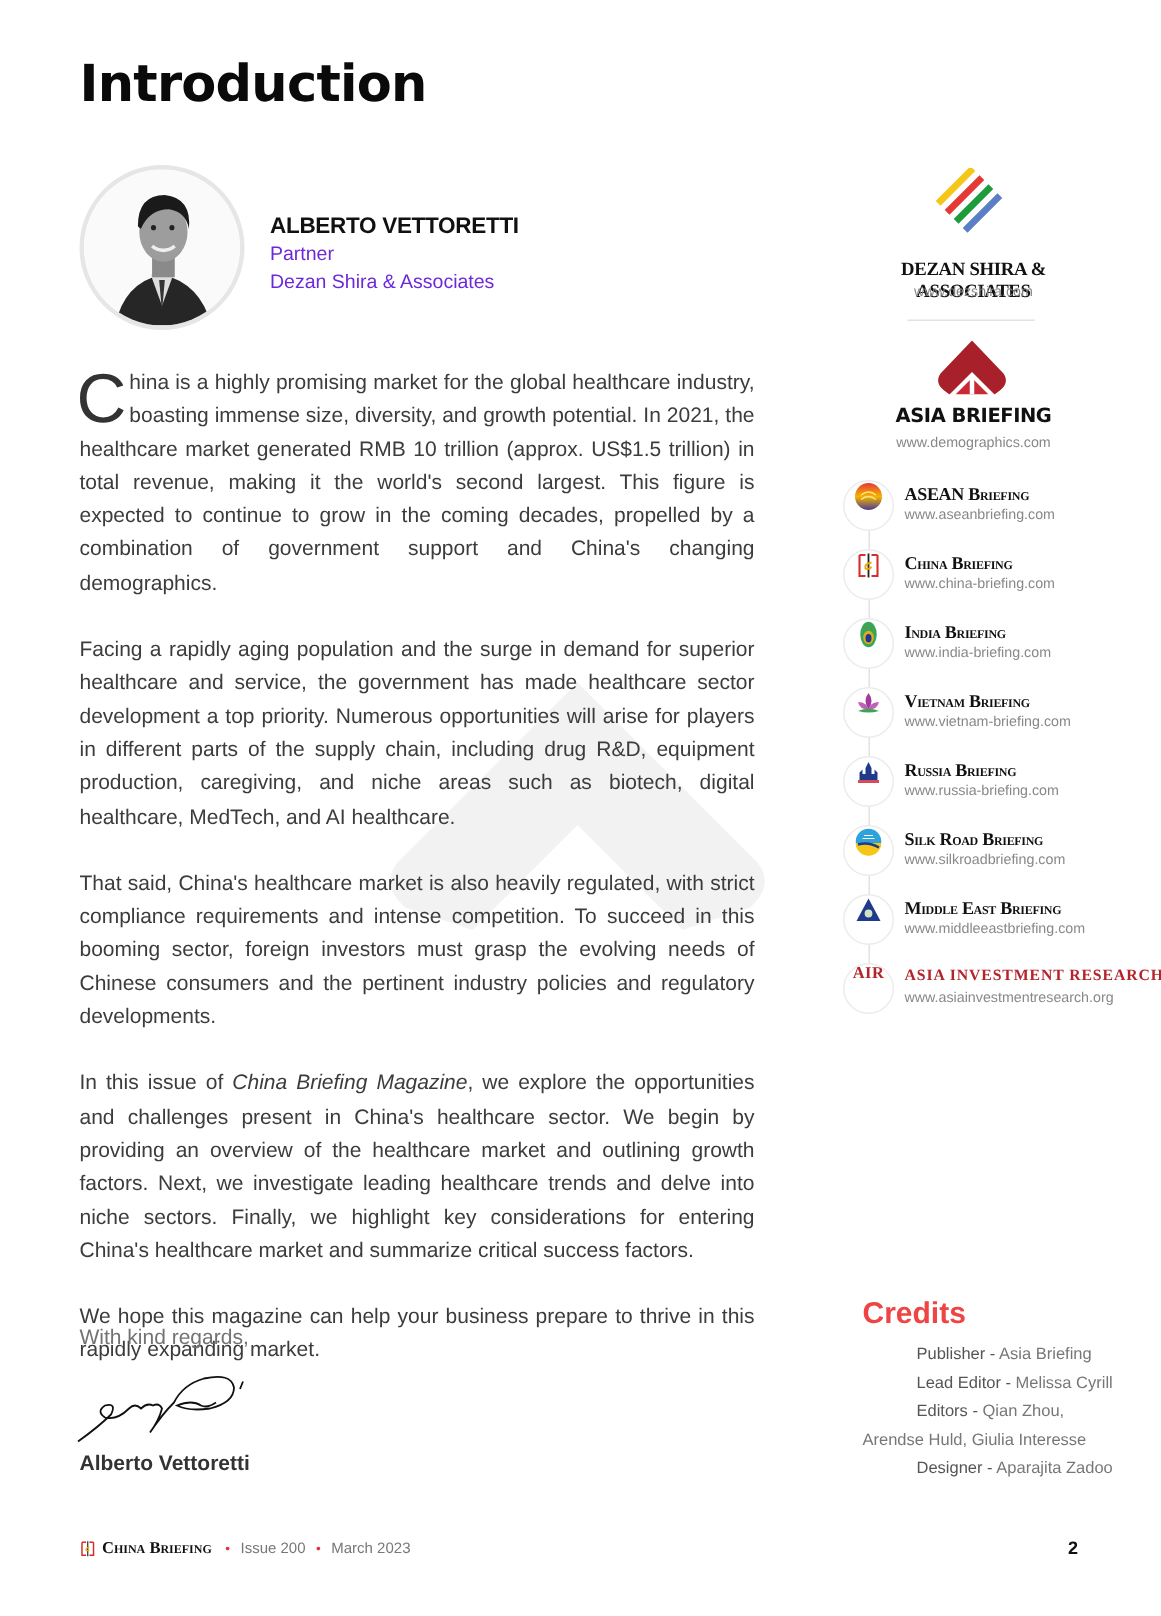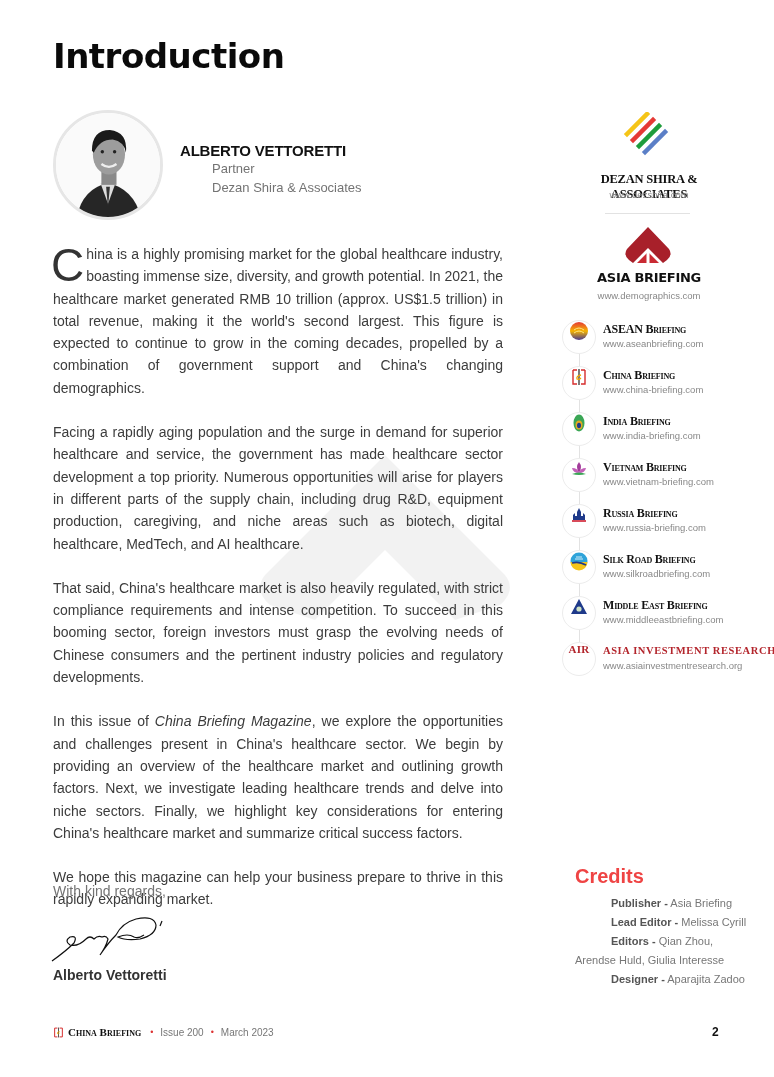--- a/index.html
+++ b/index.html
@@ -14,21 +14,21 @@
 
     .author-photo {
       position: absolute; left: 53px; top: 110px; width: 110px; height: 110px;
       border-radius: 50%; border: 3px solid #e6e6e6; overflow: hidden;
       background: #fff;
     }
     .author-photo svg { width: 100%; height: 100%; display: block; }
 
     .author-block { position: absolute; left: 180px; top: 142px; }
     .author-name { font-family: "Liberation Sans", sans-serif; font-weight: bold; font-size: 15px; color: #111; letter-spacing: -0.2px; }
-    .author-role, .author-company { font-family: "Liberation Sans", sans-serif; font-size: 13px; color: #737373; line-height: 19px; margin-left: 32px; }
+    .author-role, .author-company { font-family: "Liberation Sans", sans-serif; font-size: 13px; color: #6d28d9; line-height: 19px; }
 
     .body-text {
       position: absolute; left: 53px; top: 243px; width: 450px;
       font-family: "Liberation Sans", sans-serif; font-size: 14px;
       line-height: 22.3px; color: #3c3c3c; text-align: justify;
     }
     .body-text p { margin-bottom: 22px; }
     .dropcap {
       float: left; font-family: "Liberation Sans", sans-serif; font-size: 46px;
       line-height: 40px; color: #333; margin: 2px 2px 0 -2px; font-weight: normal;
@@ -72,21 +72,21 @@
     }
     .brief-title.air { color: #b3252c; font-size: 10.5px; letter-spacing: 0.6px; top: 3px; }
     .brief-url {
       position: absolute; left: 41px; top: 18px; white-space: nowrap;
       font-family: "Liberation Sans", sans-serif; font-size: 9.5px; color: #888;
     }
 
     .credits { position: absolute; left: 575px; top: 865px; width: 190px; font-family: "Liberation Sans", sans-serif; }
     .credits-title { font-weight: bold; font-size: 20px; color: #ef4444; margin-bottom: 6px; }
     .credit-line { font-size: 11px; color: #777; line-height: 19px; }
-    .credit-role { font-weight: bold; color: #555; padding-left: 36px; }
+    .credit-role { font-weight: normal; color: #555; padding-left: 36px; }
 
     .footer { position: absolute; left: 53px; top: 1026px; display: flex; align-items: center; gap: 4px;
       font-family: "Liberation Sans", sans-serif; font-size: 10px; color: #777; }
     .footer-logo { width: 11px; height: 11px; }
     .footer-brand { font-family: "Liberation Serif", serif; font-weight: bold; font-size: 11px; color: #111; font-variant: small-caps; margin-right: 2px; }
     .footer-dot { color: #d33; margin: 0 3px; font-size: 9px; }
     .page-number { position: absolute; left: 712px; top: 1025px; font-family: "Liberation Sans", sans-serif; font-weight: bold; font-size: 12px; color: #111; }
   </style>
 </head>
 <body>

